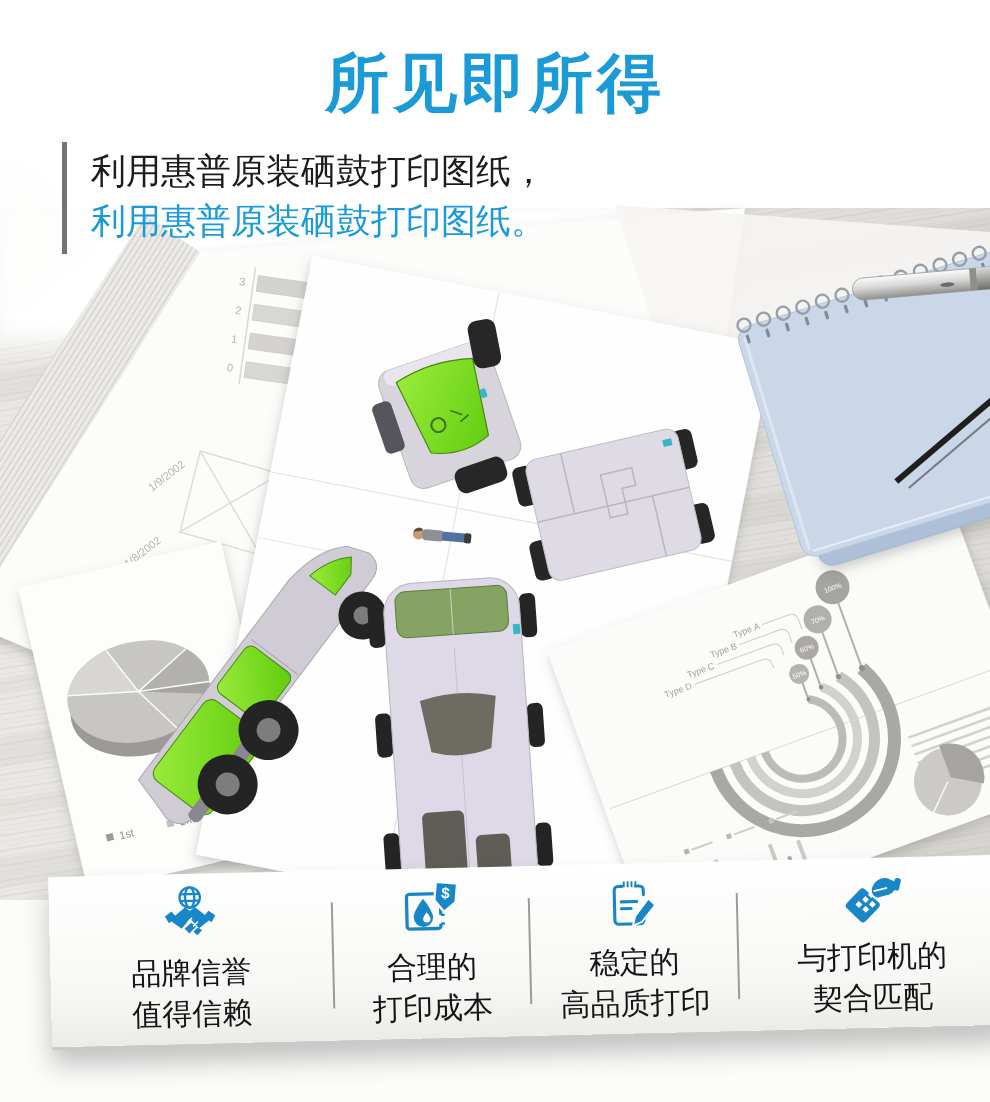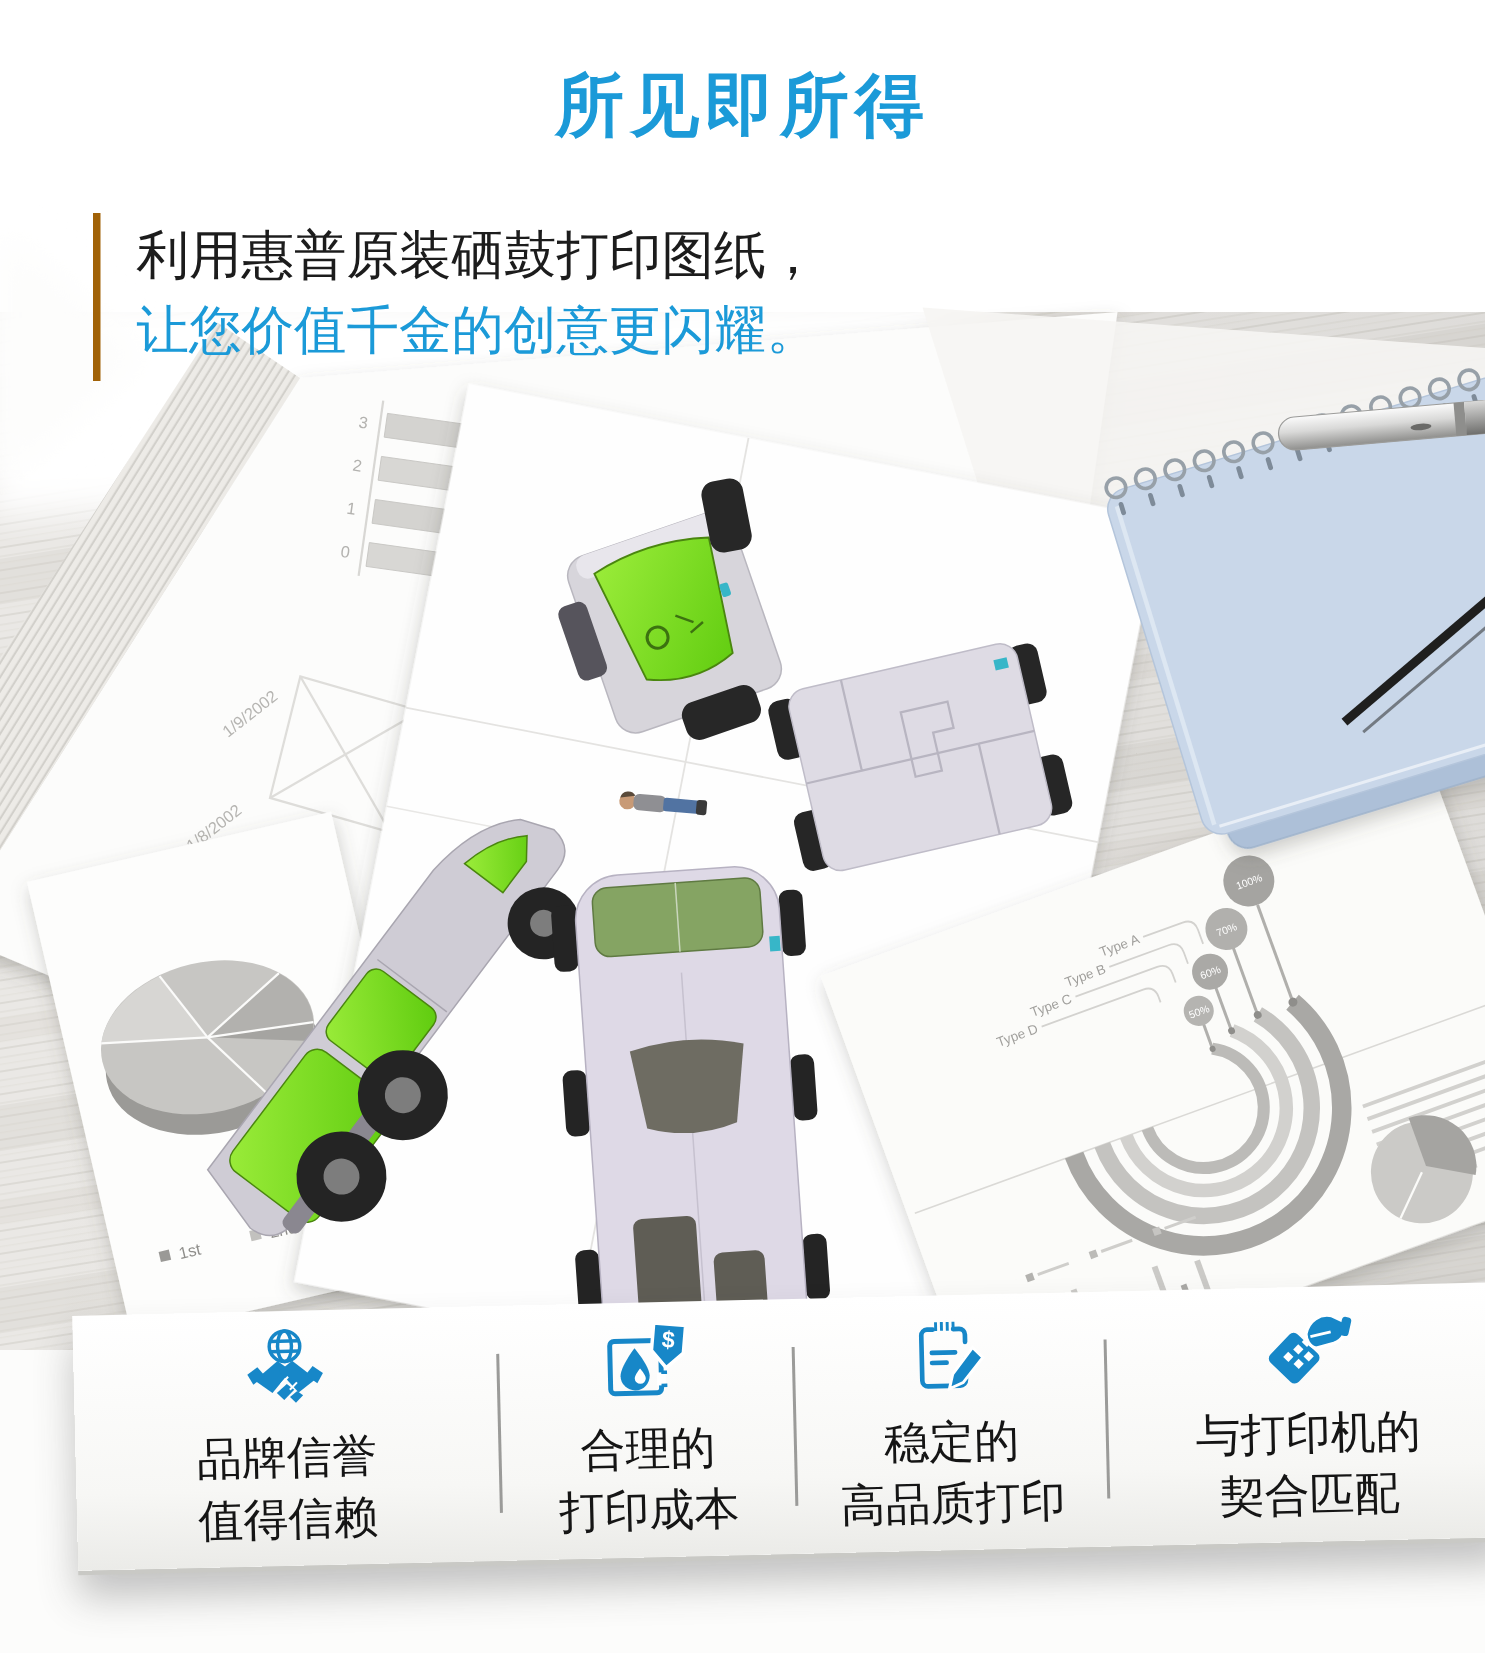--- a/index.html
+++ b/index.html
@@ -1,24 +1,24 @@
 <!DOCTYPE html>
 <html><head>
 <meta charset="utf-8">
 <style>
   html,body{margin:0;padding:0;background:#fff;}
   #app{position:relative;width:990px;height:1102px;overflow:hidden;background:#ffffff;
        font-family:"Liberation Sans","DejaVu Sans",sans-serif;}
   #scene{position:absolute;left:0;top:0;width:990px;height:1102px;display:block;}
 
   .page-title{position:absolute;top:40px;left:0;width:100%;text-align:center;
-    font-size:46px;font-weight:bold;color:#1b9ad8;letter-spacing:4px;z-index:3;}
+    font-size:64px;font-weight:bold;color:#1b9ad8;letter-spacing:4px;z-index:3;}
 
   .copy{position:absolute;top:142px;left:62px;z-index:3;
-    border-left:5px solid #a16207;padding:4px 0 8px 24px;}
+    border-left:5px solid #737373;padding:4px 0 8px 24px;}
   .copy .ln{font-size:35px;line-height:50px;color:#1c1c1c;font-weight:500;white-space:nowrap;}
   .copy .ln.blue{color:#1b9ad8;}
 
   .feature-card{position:absolute;left:50px;top:866px;width:955px;height:170px;z-index:4;
     background:linear-gradient(180deg,#ffffff 0%,#f7f7f5 70%,#ebebe8 100%);
     transform:rotate(-1.35deg);
     box-shadow:0 3px 0 #c9c9c5, 0 18px 26px rgba(60,60,60,.30);
     display:flex;align-items:center;}
   .feature{display:flex;flex-direction:column;align-items:center;justify-content:center;}
   .feature .f-icon{width:64px;height:64px;margin-bottom:4px;}
@@ -358,21 +358,21 @@
         <polygon points="175,-11 206,-3 206,3 175,11" fill="url(#penGrad)"></polygon>
         <rect x="204" y="-4.5" width="11" height="9" rx="3.5" fill="#6f6f6d"></rect>
       </g>
     </g>
   </svg>
 
   <div class="page-title">所见即所得</div>
 
   <div class="copy">
     <div class="ln">利用惠普原装硒鼓打印图纸，</div>
-    <div class="ln blue">让您价值千金的创意更闪耀。</div>
+    <div class="ln blue">利用惠普原装硒鼓打印图纸。</div>
   </div>
 
   <div class="feature-card">
 
     <div class="feature fw1">
       <svg class="f-icon" viewBox="0 0 66 66">
         <g fill="none" stroke="#1787c8" stroke-width="2.4">
           <circle cx="33" cy="14" r="10.5"></circle>
           <ellipse cx="33" cy="14" rx="4.8" ry="10.5"></ellipse>
           <line x1="23.5" y1="10.5" x2="42.5" y2="10.5"></line>

